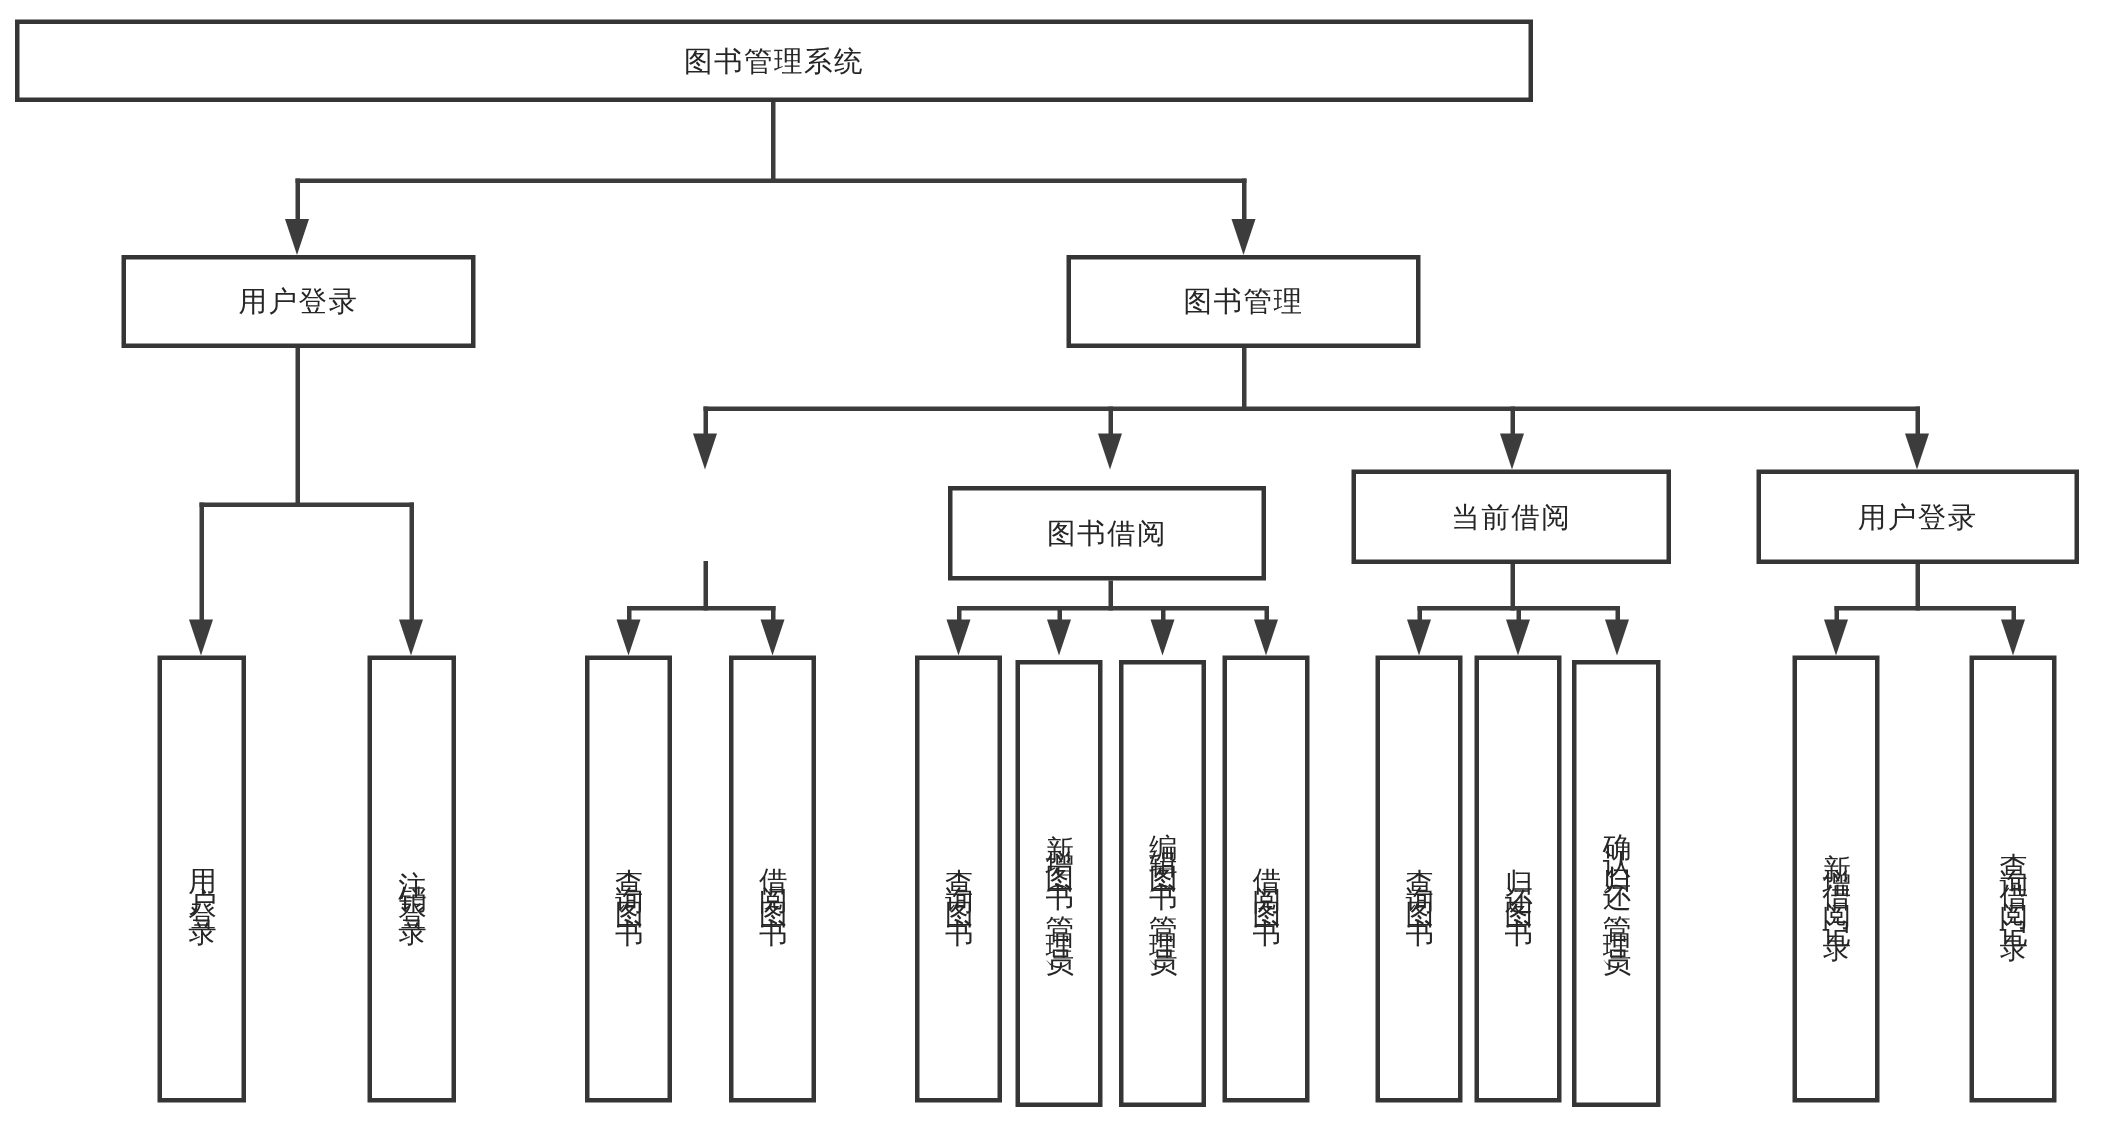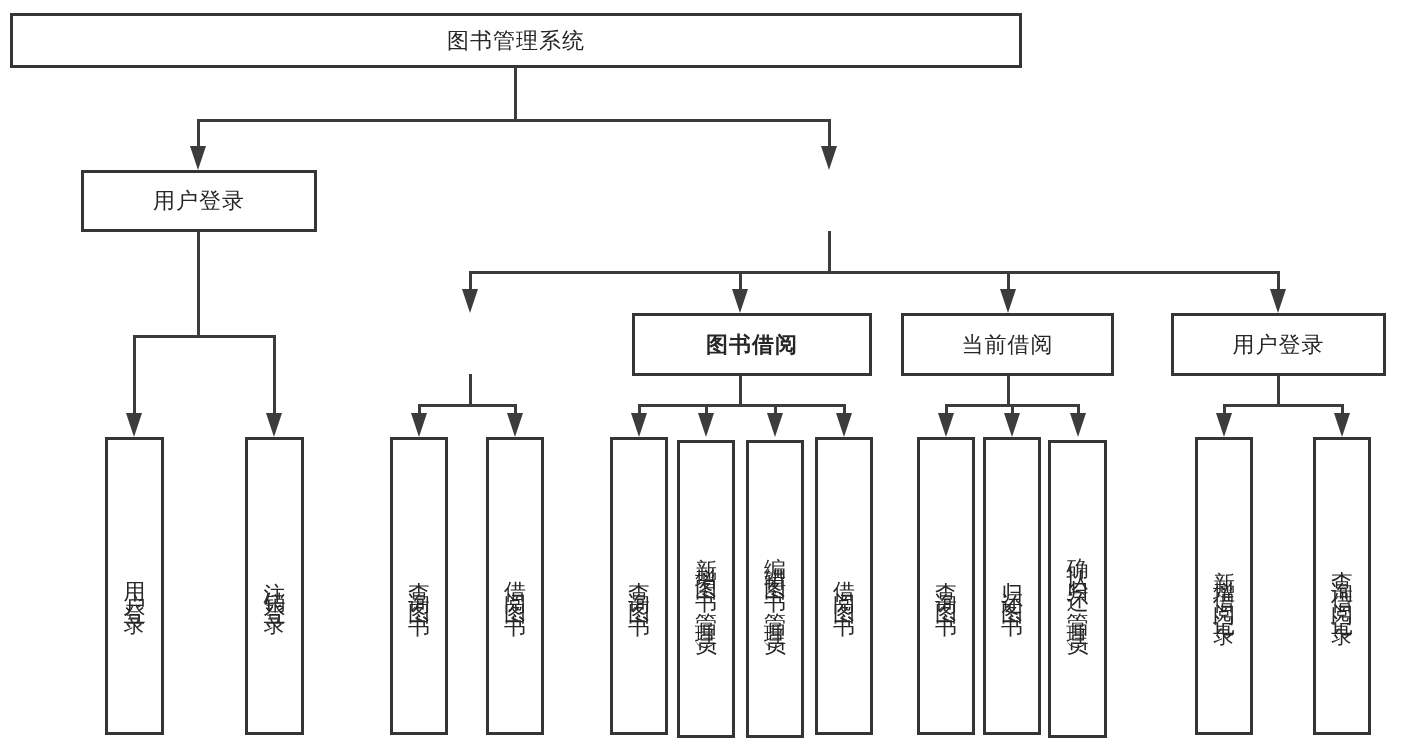--- a/index.html
+++ b/index.html
@@ -2,21 +2,21 @@
 <html><head>
 <meta charset="utf-8">
 <style>
   html,body{margin:0;padding:0;background:#ffffff;}
   body{font-family:"Liberation Sans","DejaVu Sans",sans-serif;}
   #canvas{position:relative;width:1405px;height:747px;background:#ffffff;overflow:hidden;}
   .node{
     position:absolute;box-sizing:border-box;
     border:3px solid #353535;background:#ffffff;
     display:flex;align-items:center;justify-content:center;
-    font-size:22px;color:#262626;letter-spacing:1px;
+    font-size:19px;color:#262626;letter-spacing:1px;
     z-index:2;
   }
   .vnode{
     writing-mode:vertical-rl;text-orientation:mixed;
     letter-spacing:11px;line-height:1;
   }
   .h{position:absolute;height:3px;background:#3c3c3c;z-index:1;}
   .v{position:absolute;width:3px;background:#3c3c3c;z-index:1;}
   .arrow{
     position:absolute;width:0;height:0;z-index:1;
@@ -88,22 +88,23 @@
   <div class="v" style="left:1277px;top:374px;height:33px;"></div>
   <div class="h" style="left:1223px;top:404px;width:121px;"></div>
   <div class="v" style="left:1223px;top:404px;height:13px;"></div>
   <div class="arrow" style="left:1216px;top:413px;"></div>
   <div class="v" style="left:1341px;top:404px;height:13px;"></div>
   <div class="arrow" style="left:1334px;top:413px;"></div>
 
   <div class="node" style="left:10px;top:13px;width:1012px;height:55px;">图书管理系统</div>
 
   <div class="node" style="left:81px;top:170px;width:236px;height:62px;">用户登录</div>
+  <div class="node" style="left:711px;top:170px;width:236px;height:62px;">图书管理</div>
 
-  <div class="node" style="left:632px;top:313px;width:240px;height:63px;font-weight:bold;">图书借阅</div>
+  <div class="node" style="left:632px;top:324px;width:212px;height:63px;">图书借阅</div>
   <div class="node" style="left:901px;top:313px;width:213px;height:63px;">当前借阅</div>
   <div class="node" style="left:1171px;top:313px;width:215px;height:63px;">用户登录</div>
 
   <div class="node vnode" style="left:105px;top:437px;width:59px;height:298px;">用户登录</div>
   <div class="node vnode" style="left:245px;top:437px;width:59px;height:298px;">注销登录</div>
 
   <div class="node vnode" style="left:390px;top:437px;width:58px;height:298px;">查询图书</div>
   <div class="node vnode" style="left:486px;top:437px;width:58px;height:298px;">借阅图书</div>
 
   <div class="node vnode" style="left:610px;top:437px;width:58px;height:298px;">查询图书</div>

